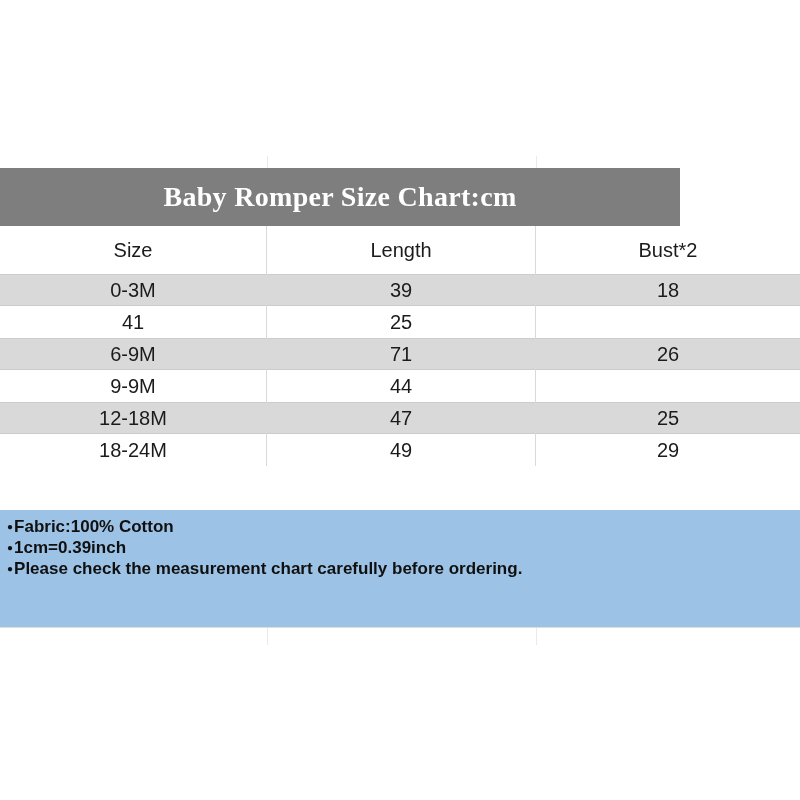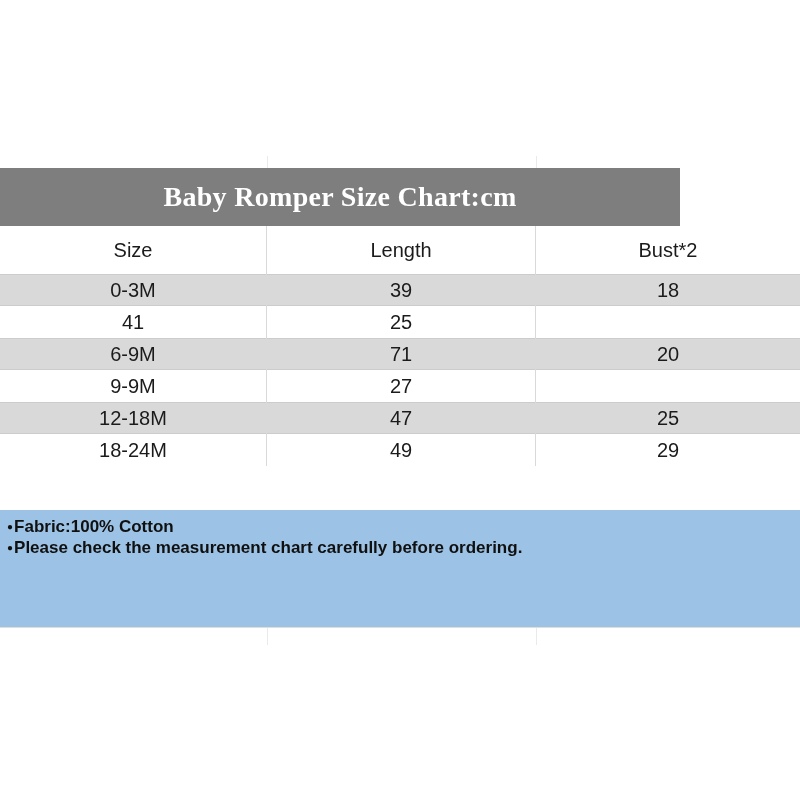--- a/index.html
+++ b/index.html
@@ -125,43 +125,44 @@
     </div>
 
     <div class="trow">
       <div class="cell">41</div>
       <div class="cell">25</div>
     </div>
 
     <div class="trow gray">
       <div class="cell">6-9M</div>
       <div class="cell">71</div>
-      <div class="cell">20</div>
+      <div class="cell">26</div>
     </div>
 
     <div class="trow">
       <div class="cell">9-9M</div>
-      <div class="cell">27</div>
+      <div class="cell">44</div>
     </div>
 
     <div class="trow gray">
       <div class="cell">12-18M</div>
       <div class="cell">47</div>
       <div class="cell">25</div>
     </div>
 
     <div class="trow">
       <div class="cell">18-24M</div>
       <div class="cell">49</div>
       <div class="cell">29</div>
     </div>
 
   </div>
 
   <div class="notes-panel">
     <div class="note-line"><span class="bullet">●</span><span class="note-text">Fabric:100% Cotton</span></div>
+    <div class="note-line"><span class="bullet">●</span><span class="note-text">1cm=0.39inch</span></div>
     <div class="note-line"><span class="bullet">●</span><span class="note-text">Please check the measurement chart carefully before ordering.</span></div>
   </div>
 
   <div class="stub b1"></div>
   <div class="stub b2"></div>
 
 </div>
 
 </body></html>

